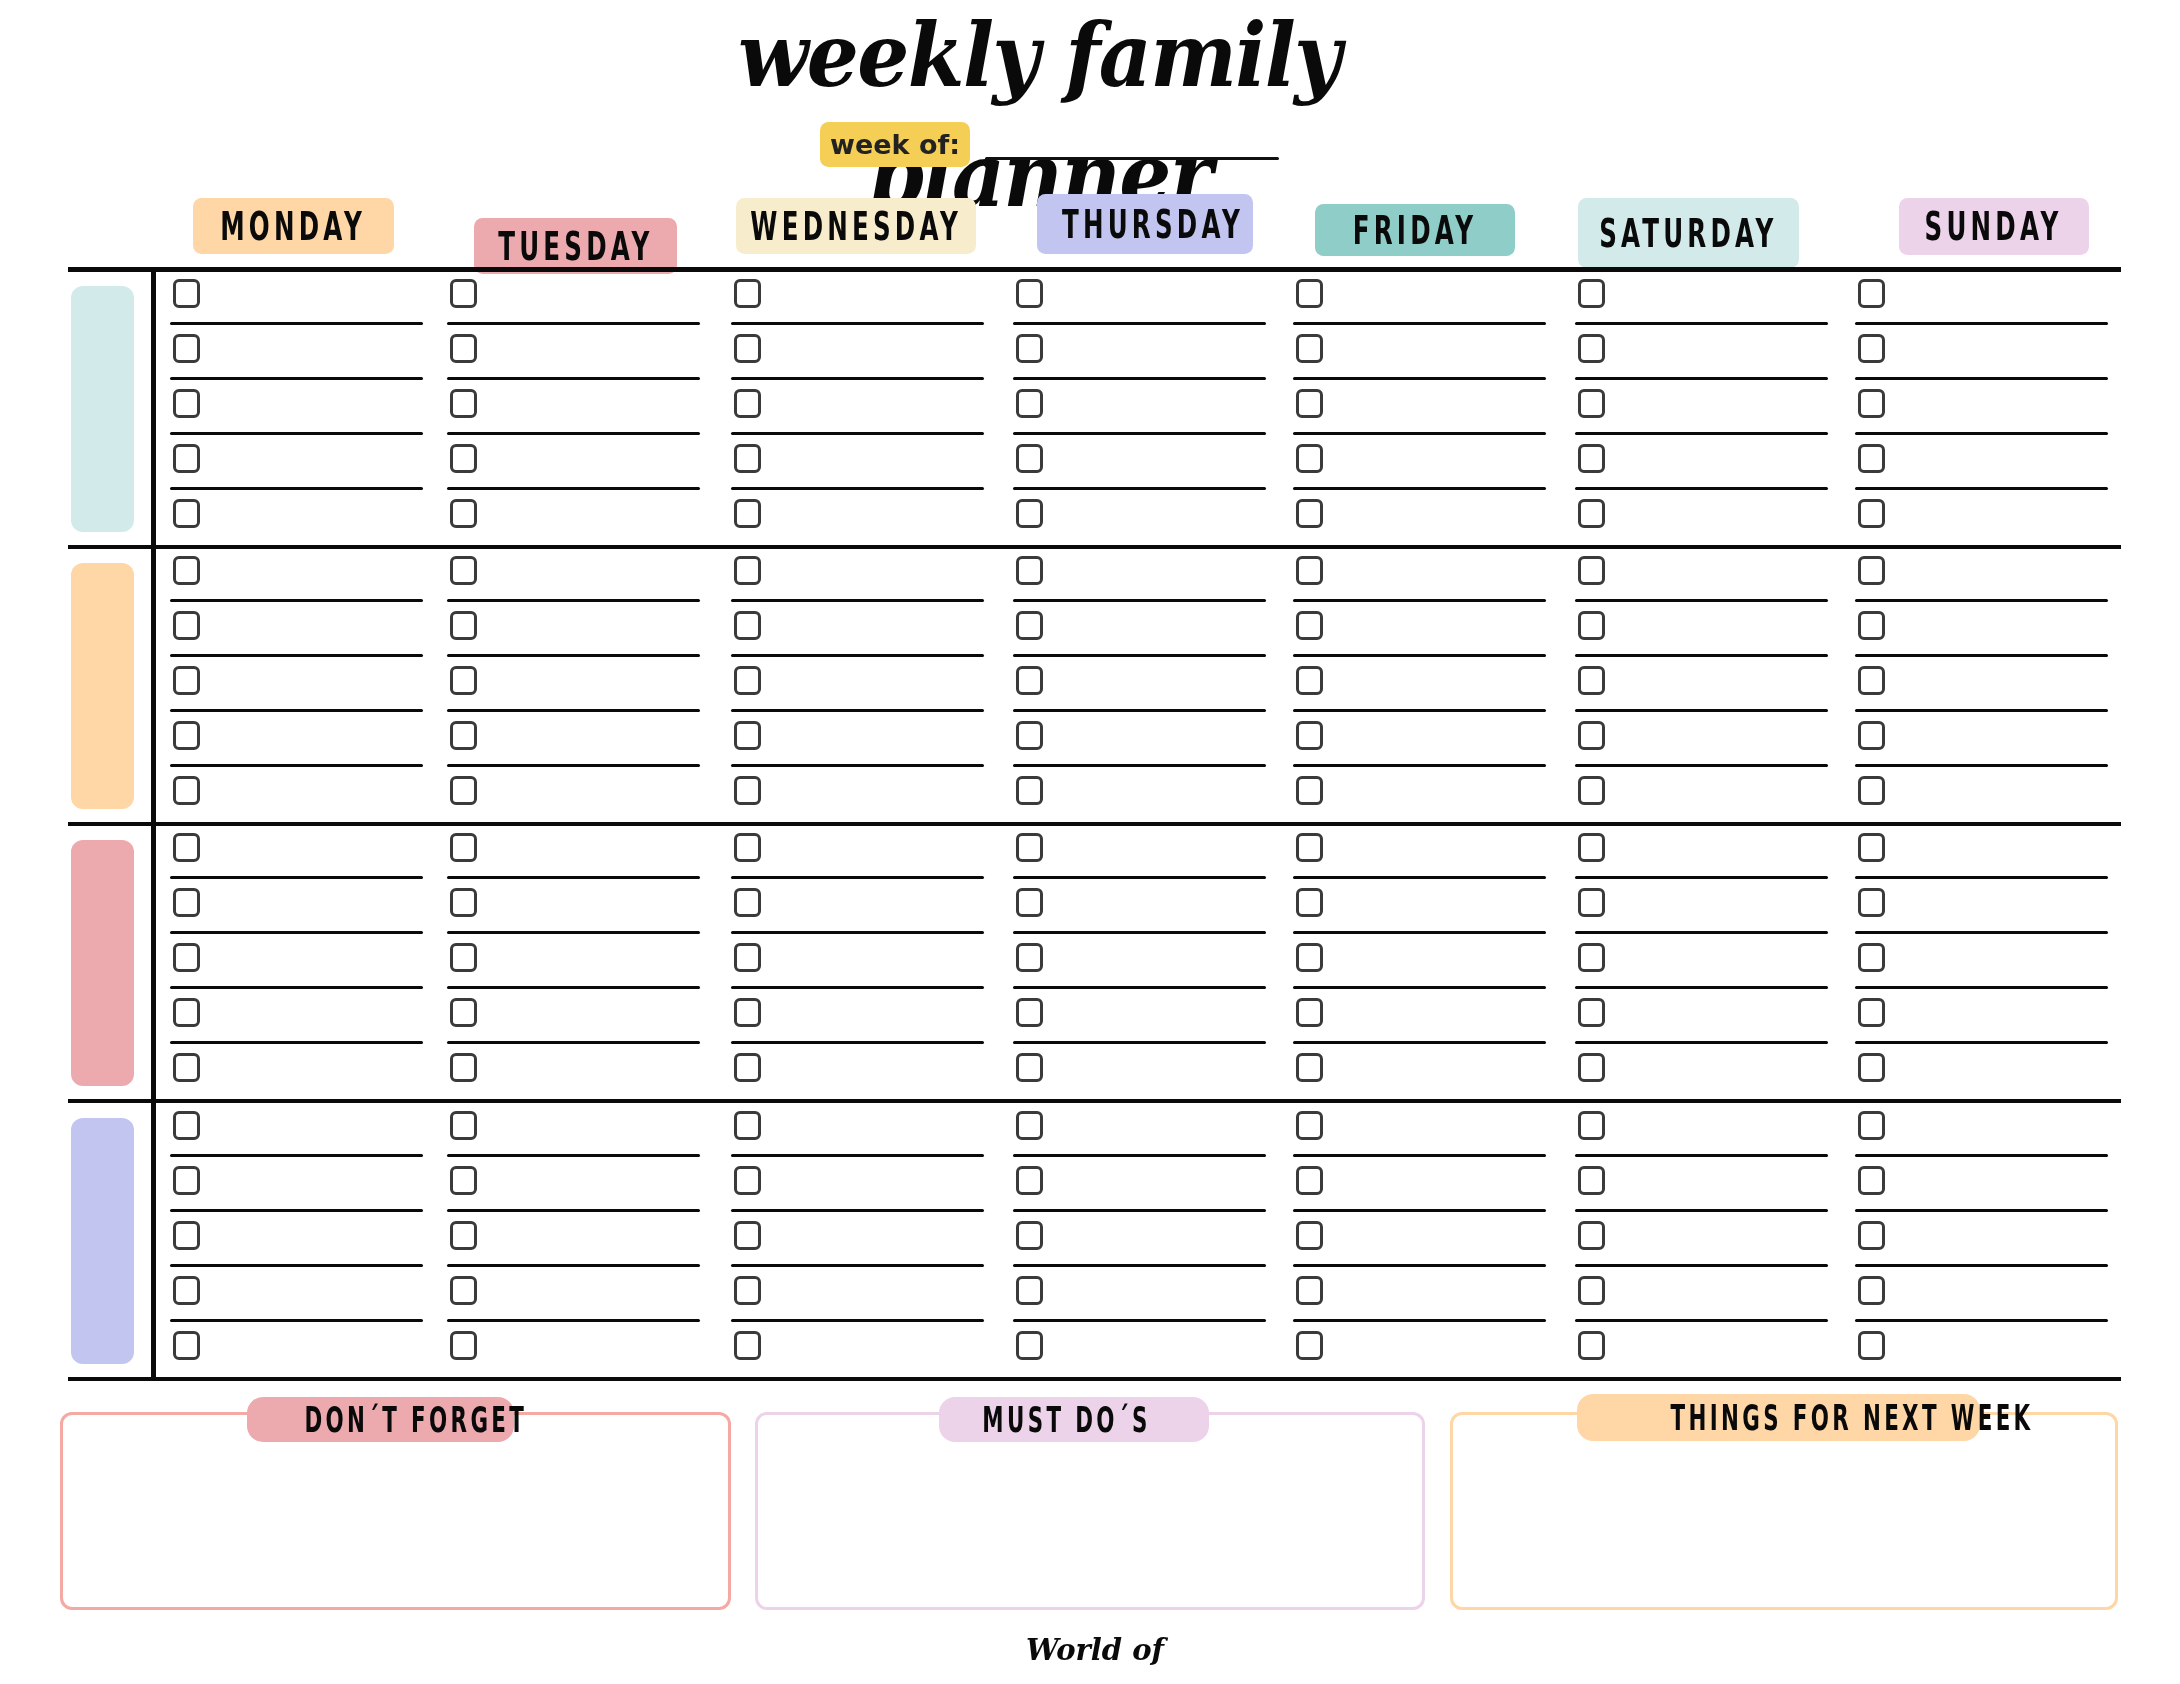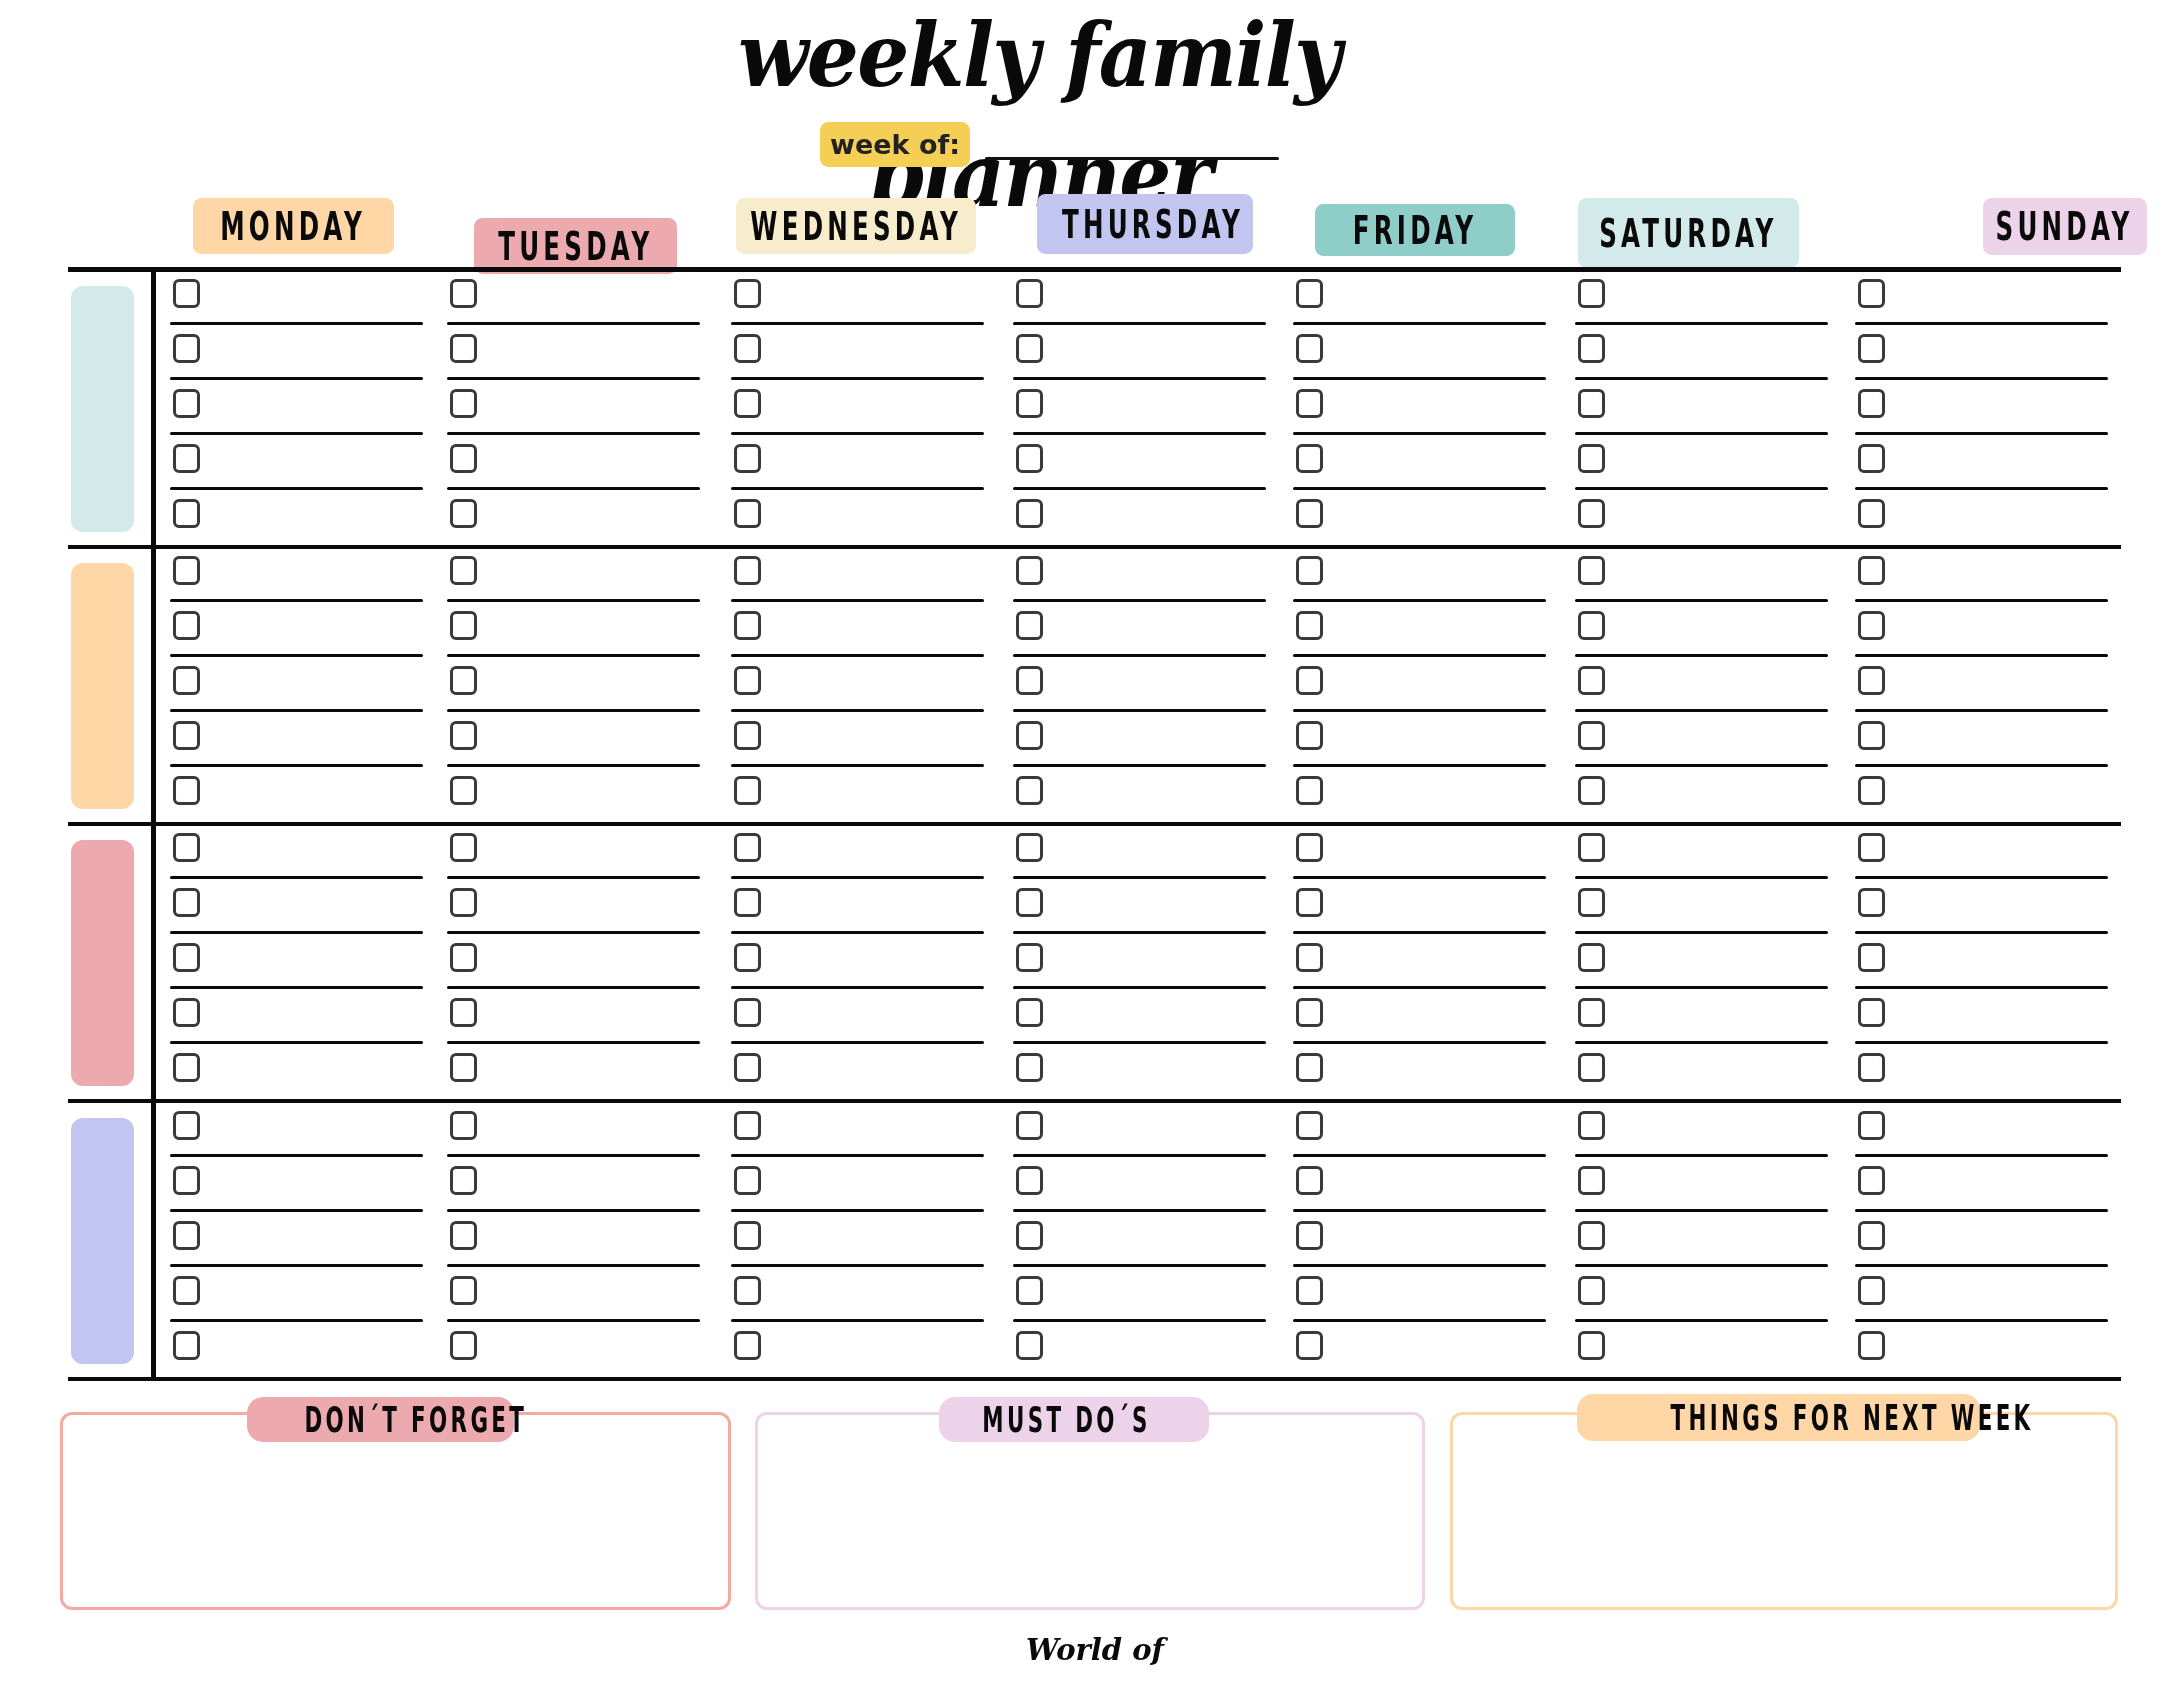--- a/index.html
+++ b/index.html
@@ -72,21 +72,21 @@
     </div>
     <div class="day-badge" style="left: 1037px; top: 194px; width: 200px; height: 60px; background: rgb(193, 197, 239); padding-left: 16px;">
       <span>THURSDAY</span>
     </div>
     <div class="day-badge" style="left: 1315px; top: 204px; width: 200px; height: 52px; background: rgb(143, 205, 201);">
       <span>FRIDAY</span>
     </div>
     <div class="day-badge" style="left: 1578px; top: 198px; width: 221px; height: 70px; background: rgb(210, 234, 233);">
       <span>SATURDAY</span>
     </div>
-    <div class="day-badge" style="left: 1983px; top: 198px; width: 164px; height: 57px; background: rgb(237, 211, 233);">
+    <div class="day-badge" style="left: 1899px; top: 198px; width: 190px; height: 57px; background: rgb(237, 211, 233);">
       <span>SUNDAY</span>
     </div>
   </div>
 
 <div id="grid">
   <div class="hline" style="left:68px; top:267px; width:2053px; height:5.1px;"></div>
   <div class="vline" style="left:151px; top:267px; width:5.1px; height:1112px;"></div>
 <div class="hline" style="left: 68px; width: 2053px; height: 4.3px; top: 545px;"></div>
     <div class="side-bar" style="top: 286px; height: 246px; background: rgb(210, 234, 233);"></div>
     <div class="cell" style="left: 170px; top: 270px;">

